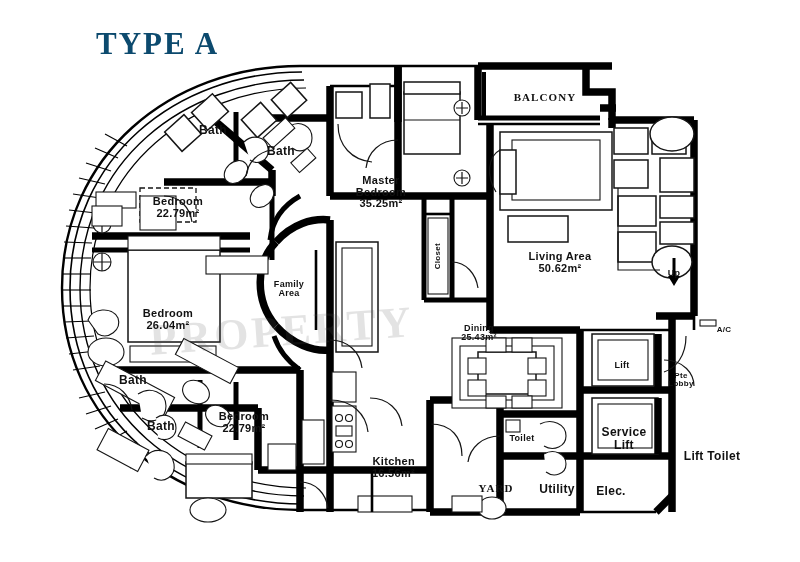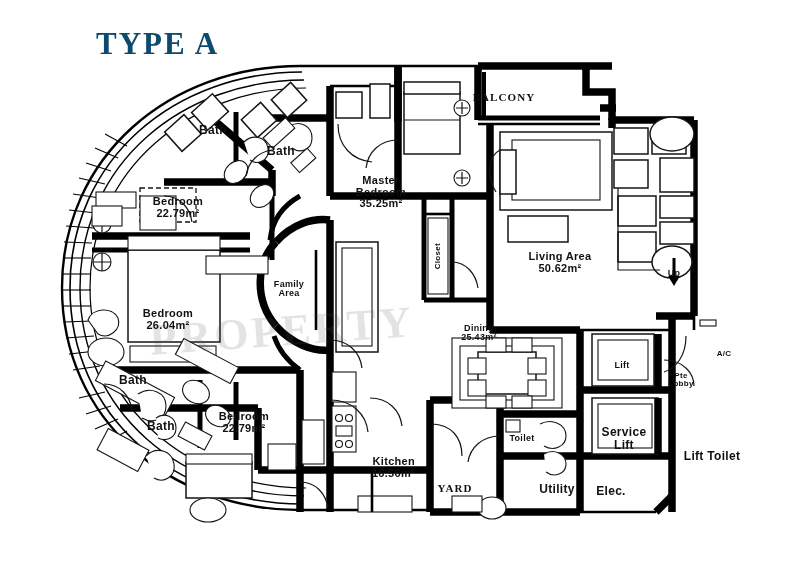--- a/index.html
+++ b/index.html
@@ -11,21 +11,21 @@
        letter-spacing:2px;color:#0c4a6e;}
   #title-a{left:96px;top:26px;font-size:31px;}
   .lbl{position:absolute;font-family:"Liberation Sans",sans-serif;
        font-weight:bold;color:#111;text-align:center;line-height:1.05;
        letter-spacing:.3px;white-space:pre-line;}
   .s11{font-size:11px;}
   .s10{font-size:12px;}
   .s9{font-size:9px;}
   .s8{font-size:8px;}
   .serifcap{font-family:"Liberation Serif",serif;font-weight:bold;
-            letter-spacing:1.1px;}
+            letter-spacing:1.1px;padding-left:41px;}
   .wm{position:absolute;left:150px;top:300px;width:420px;height:72px;
       font-family:"Liberation Serif",serif;font-size:44px;font-weight:bold;
       color:rgba(90,90,90,0.17);letter-spacing:3px;
       transform:rotate(-4deg);pointer-events:none;}
 </style>
 </head>
 <body>
 
 <div id="stage">
 
@@ -340,20 +340,20 @@
       <div class="lbl s11 serifcap" style="left: 410px; top: 483px; width: 90px;">YARD</div>
       <div class="lbl s9" style="left: 477px; top: 434px; width: 90px;">Toilet</div>
       <div class="lbl s10" style="left: 512px; top: 483px; width: 90px;">Utility</div>
       <div class="lbl s10" style="left: 566px; top: 485px; width: 90px;">Elec.</div>
       <div class="lbl s9" style="left: 577px; top: 361px; width: 90px;">Lift</div>
       <div class="lbl s8" style="left: 636px; top: 344px; width: 90px; margin-top: 28px;">Pte
 Lobby</div>
       <div class="lbl s10" style="left: 579px; top: 426px; width: 90px;">Service
 Lift</div>
       <div class="lbl s10" style="left: 667px; top: 450px; width: 90px;">Lift Toilet</div>
-      <div class="lbl s8" style="left: 679px; top: 326px; width: 90px; margin-top: 24px;">A/C</div>
+      <div class="lbl s8" style="left: 679px; top: 326px; width: 90px;">A/C</div>
     </div>
 
   <div id="annotation-labels">
       <div class="lbl s9" style="left: 649px; top: 269px; width: 50px;">Up</div>
     </div>
 
 </div>
 
 </body></html>

